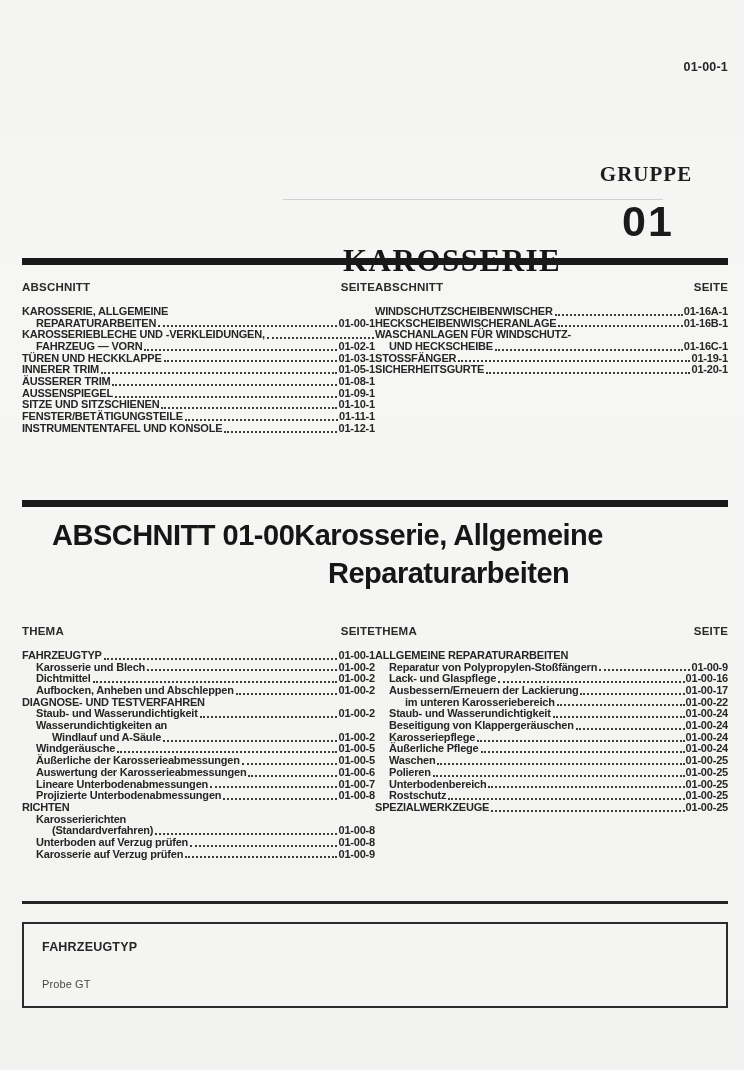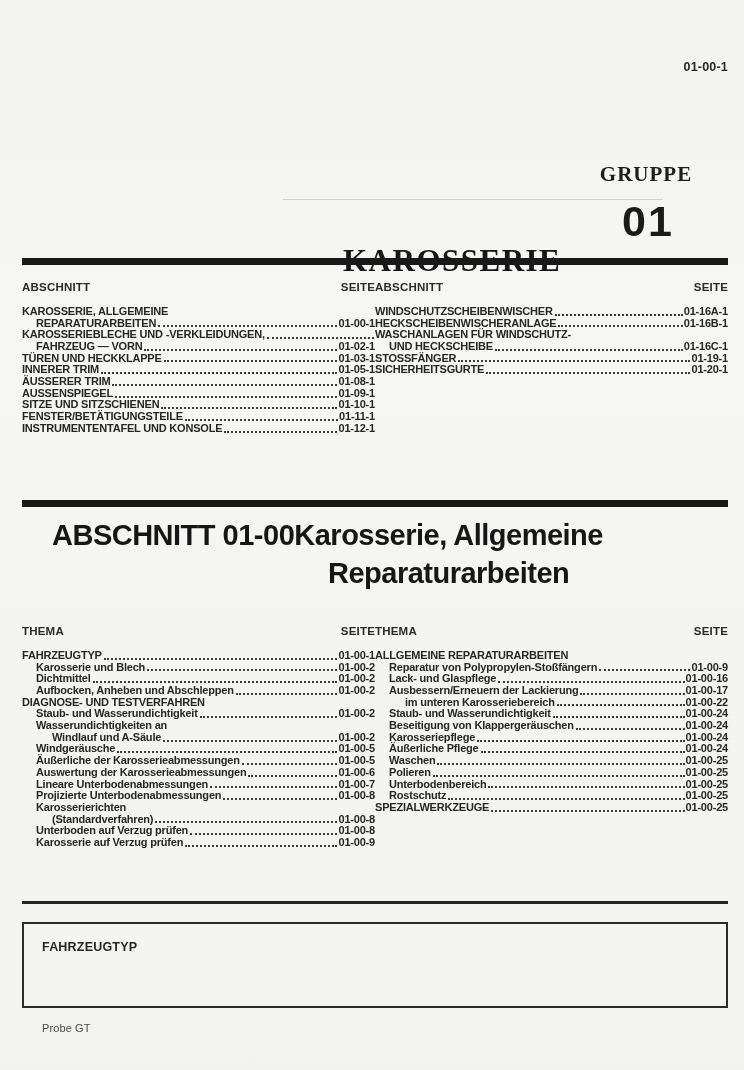--- a/index.html
+++ b/index.html
@@ -92,21 +92,21 @@
   .vehicle-box{
     position:absolute;left:22px;top:922px;width:702px;height:82px;
     border:2px solid #2b2b2b;background:rgba(255,255,255,0.12);
   }
   .vehicle-box .vb-title{
     position:absolute;left:18px;top:16px;
     font-size:12.5px;font-weight:bold;letter-spacing:0.2px;color:#262626;
   }
   .vehicle-box .vb-value{
     position:absolute;left:18px;top:54px;
-    font-size:11px;font-weight:normal;letter-spacing:0.1px;color:#4a4a4a;margin-top:44px;
+    font-size:11px;font-weight:normal;letter-spacing:0.1px;color:#4a4a4a;
   }
 </style>
 </head>
 <body>
 
 <div class="page">
 
   <div class="page-ref">01-00-1</div>
 
   <div class="gruppe">GRUPPE</div>
@@ -288,20 +288,23 @@
           <div class="toc-row ind1">
             <span class="toc-label">Lineare Unterbodenabmessungen</span>
             <span class="leader"></span>
             <span class="page-num">01-00-7</span>
           </div>
           <div class="toc-row ind1">
             <span class="toc-label">Projizierte Unterbodenabmessungen</span>
             <span class="leader"></span>
             <span class="page-num">01-00-8</span>
           </div>
+          <div class="toc-row ind0">
+            <span class="toc-label">RICHTEN</span>
+          </div>
           <div class="toc-row ind1">
             <span class="toc-label">Karosserierichten</span>
           </div>
           <div class="toc-row ind2">
             <span class="toc-label">(Standardverfahren)</span>
             <span class="leader"></span>
             <span class="page-num">01-00-8</span>
           </div>
           <div class="toc-row ind1">
             <span class="toc-label">Unterboden auf Verzug prüfen</span>

